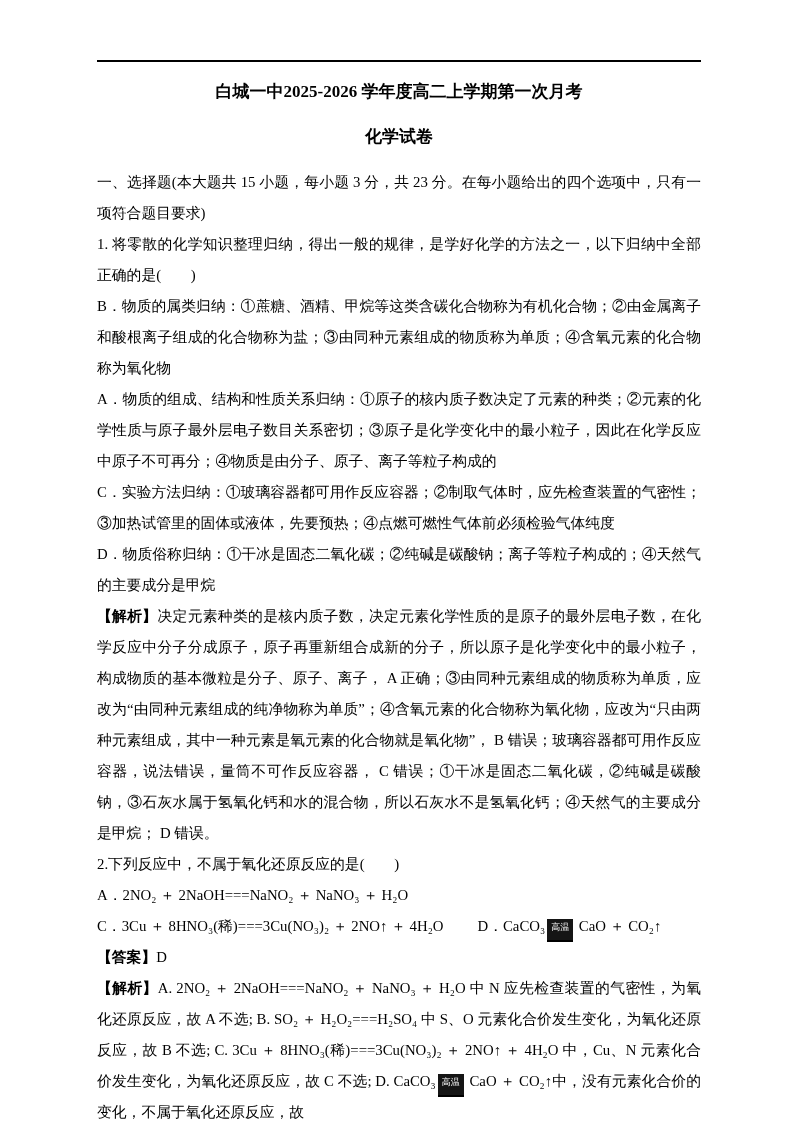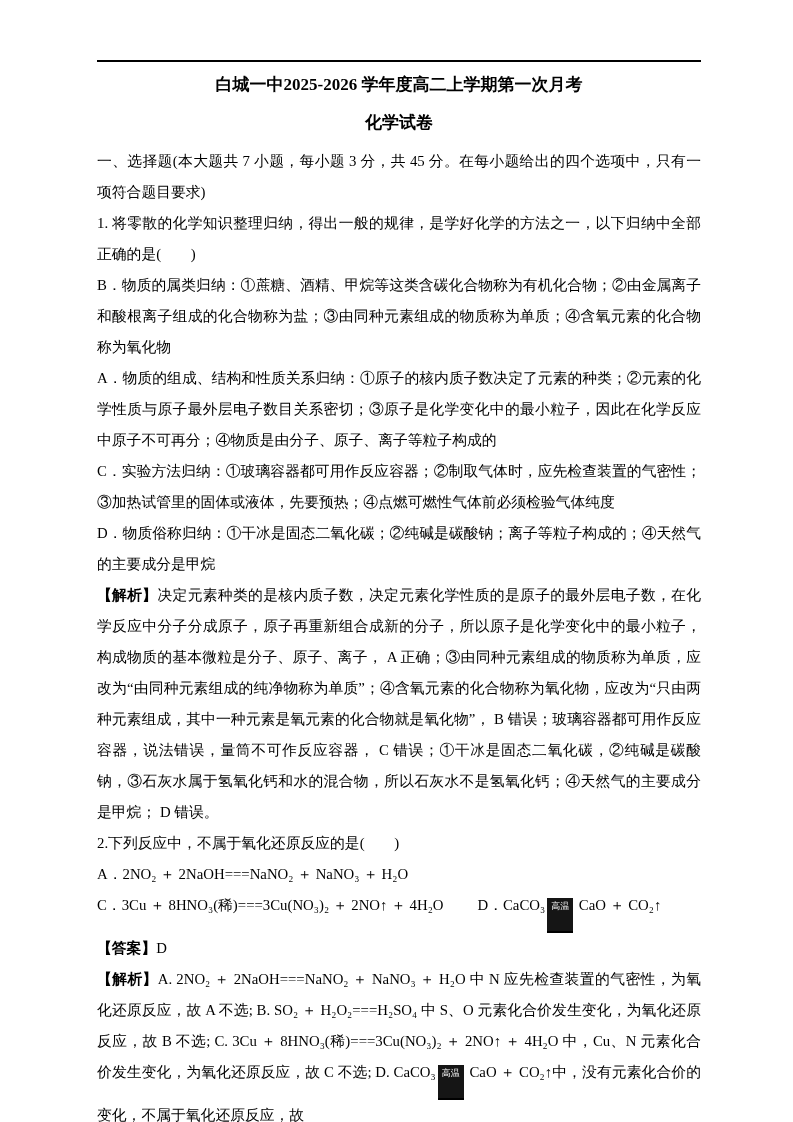--- a/index.html
+++ b/index.html
@@ -8,52 +8,52 @@
     width: 793px; height: 1122px;
     background: #ffffff;
     color: #000000;
     font-family: "Liberation Serif", "DejaVu Serif", serif;
     overflow: hidden;
   }
   .page { padding: 60px 92px 20px 97px; }
   .head-rule { border-top: 2px solid #000; height: 0; margin-bottom: 4px; }
   .title, .subtitle {
     font-size: 17px; font-weight: bold; text-align: center;
-    margin: 8px; line-height: 30px;
+    margin: 15px; line-height: 30px;
   }
   p.body {
     margin: 0; font-size: 14.8px; line-height: 31px;
     text-align: justify; word-break: break-all;
   }
   p.nojust { text-align: left; }
   .lbl { font-weight: bold; }
   .mt { margin-top: 3px; }
   .optrow { display: flex; }
   .optrow .left  { width: 63%; }
   .optrow .right { flex: 1; }
   .cond {
     display: inline-block;
     background: #151515; color: #ffffff;
     font-size: 9px; line-height: 10px;
-    padding: 3px 4px 20px;
+    padding: 3px 4px 8px;
     margin: 0 2px; vertical-align: 1px;
     border-bottom: 2px solid #000;
   }
 </style>
 </head>
 <body>
 
 <div class="page">
 
   <div class="head-rule"></div>
 
   <h1 class="title">白城一中2025-2026 学年度高二上学期第一次月考</h1>
   <h2 class="subtitle">化学试卷</h2>
 
-  <p class="body">一、选择题(本大题共 7 小题，每小题 3 分，共 45 分。在每小题给出的四个选项中，只有一项符合题目要求)</p>
+  <p class="body">一、选择题(本大题共 15 小题，每小题 3 分，共 23 分。在每小题给出的四个选项中，只有一项符合题目要求)</p>
 
   <p class="body">1. 将零散的化学知识整理归纳，得出一般的规律，是学好化学的方法之一，以下归纳中全部正确的是(　　)</p>
   <p class="body">B．物质的属类归纳：①蔗糖、酒精、甲烷等这类含碳化合物称为有机化合物；②由金属离子和酸根离子组成的化合物称为盐；③由同种元素组成的物质称为单质；④含氧元素的化合物称为氧化物</p>
   <p class="body">A．物质的组成、结构和性质关系归纳：①原子的核内质子数决定了元素的种类；②元素的化学性质与原子最外层电子数目关系密切；③原子是化学变化中的最小粒子，因此在化学反应中原子不可再分；④物质是由分子、原子、离子等粒子构成的</p>
   <p class="body">C．实验方法归纳：①玻璃容器都可用作反应容器；②制取气体时，应先检查装置的气密性；③加热试管里的固体或液体，先要预热；④点燃可燃性气体前必须检验气体纯度</p>
   <p class="body">D．物质俗称归纳：①干冰是固态二氧化碳；②纯碱是碳酸钠；离子等粒子构成的；④天然气的主要成分是甲烷</p>
 
 
   <p class="body mt"><span class="lbl">【解析】</span><span>决定元素种类的是核内质子数，决定元素化学性质的是原子的最外层电子数，在化学反应中分子分成原子，原子再重新组合成新的分子，所以原子是化学变化中的最小粒子，构成物质的基本微粒是分子、原子、离子， A 正确；③由同种元素组成的物质称为单质，应改为“由同种元素组成的纯净物称为单质”；④含氧元素的化合物称为氧化物，应改为“只由两种元素组成，其中一种元素是氧元素的化合物就是氧化物”， B 错误；玻璃容器都可用作反应容器，说法错误，量筒不可作反应容器， C 错误；①干冰是固态二氧化碳，②纯碱是碳酸钠，③石灰水属于氢氧化钙和水的混合物，所以石灰水不是氢氧化钙；④天然气的主要成分是甲烷； D 错误。</span></p>
 

